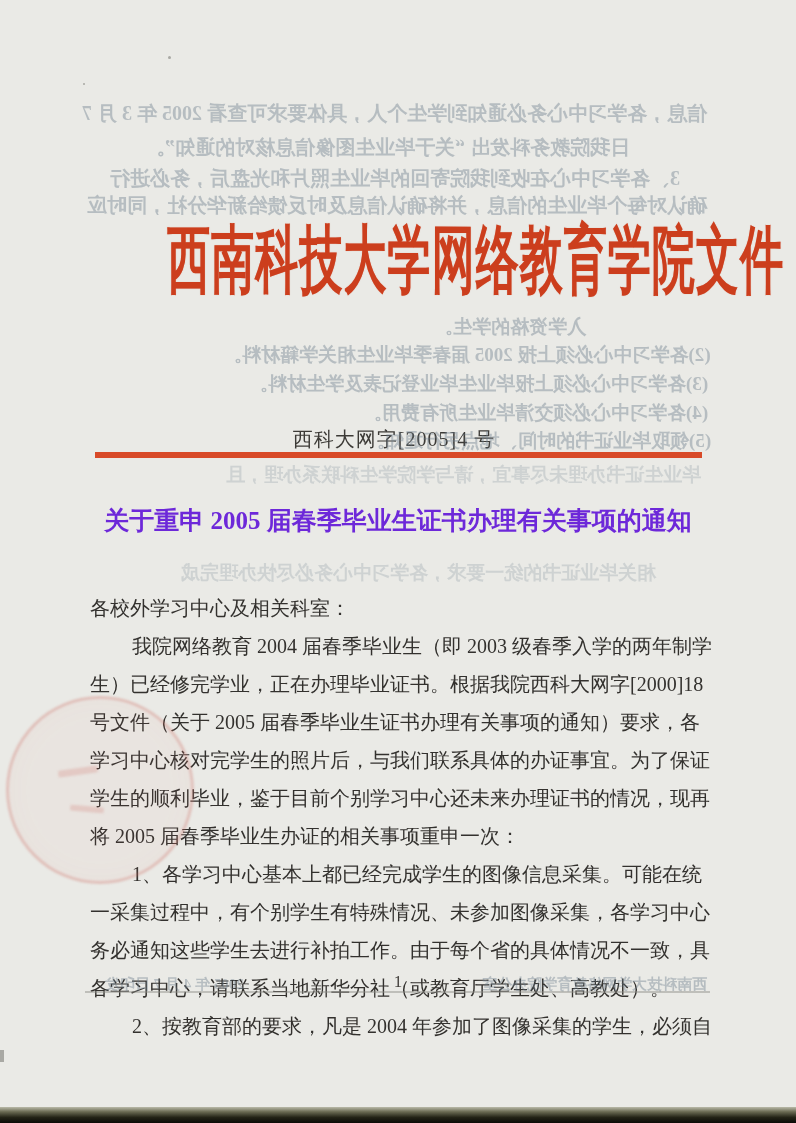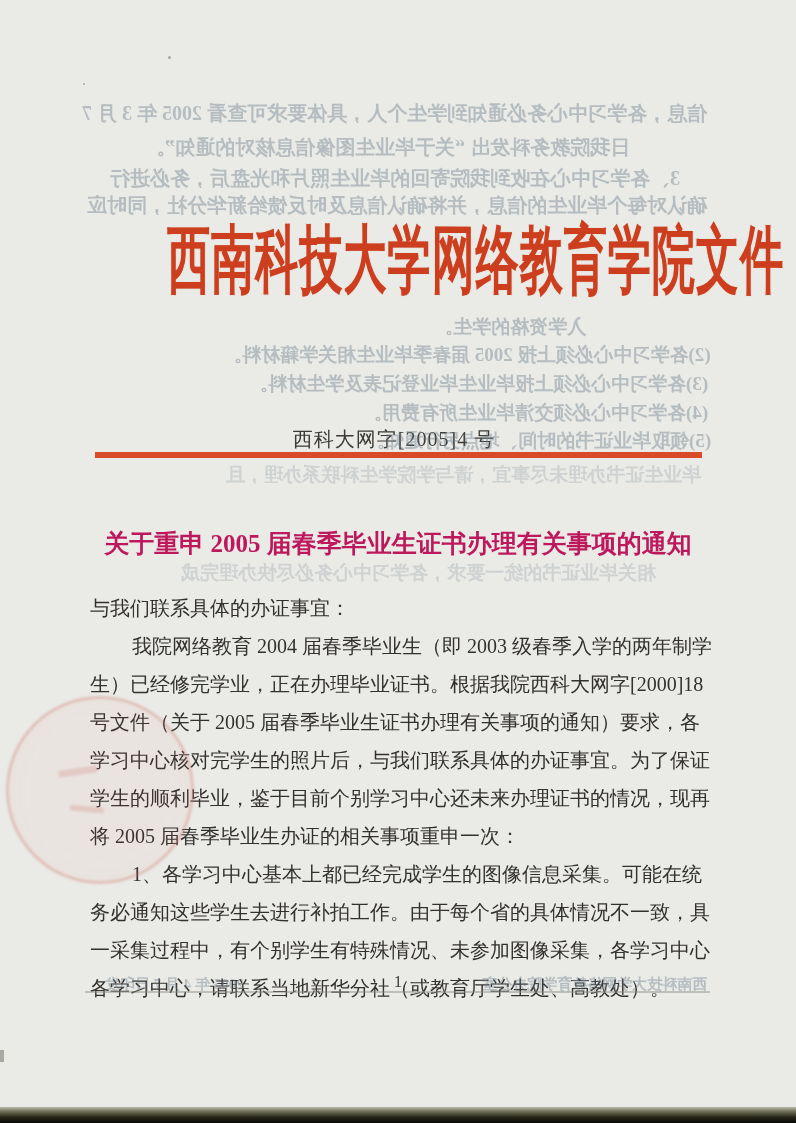--- a/index.html
+++ b/index.html
@@ -19,21 +19,21 @@
   .doc-number{
     position:absolute;top:426px;left:0;width:788px;text-align:center;
     font-size:20px;color:#3c3a36;letter-spacing:1px;white-space:nowrap;
   }
   .red-rule{
     position:absolute;top:452px;left:95px;width:607px;height:6px;
     background:#d84a28;
   }
   .subject{
     position:absolute;top:504px;left:0;width:796px;text-align:center;
-    font-size:25px;font-weight:bold;color:#be185d;white-space:nowrap;margin-top:23px;
+    font-size:25px;font-weight:bold;color:#6d28d9;white-space:nowrap;
   }
   .body-block{
     position:absolute;top:589px;left:90px;width:620px;
     font-size:20px;color:#33312e;
   }
   .body-line{height:38px;line-height:38px;white-space:nowrap;}
   .body-line.indent{padding-left:42px;}
   .page-num{
     position:absolute;top:972px;left:0;width:796px;text-align:center;
     font-size:17px;color:#45423e;
@@ -77,31 +77,32 @@
 
   <div></div>
 
   <div class="doc-number">西科大网字[2005]4 号</div>
 
   <div class="red-rule"></div>
 
   <div class="subject">关于重申 2005 届春季毕业生证书办理有关事项的通知</div>
 
   <div class="body-block">
-      <div class="body-line">与我们联系具体的办证事宜：</div>
+      <div class="body-line">各校外学习中心及相关科室：</div>
       <div class="body-line indent">我院网络教育 2004 届春季毕业生（即 2003 级春季入学的两年制学</div>
       <div class="body-line">生）已经修完学业，正在办理毕业证书。根据我院西科大网字[2000]18</div>
       <div class="body-line">号文件（关于 2005 届春季毕业生证书办理有关事项的通知）要求，各</div>
       <div class="body-line">学习中心核对完学生的照片后，与我们联系具体的办证事宜。为了保证</div>
       <div class="body-line">学生的顺利毕业，鉴于目前个别学习中心还未来办理证书的情况，现再</div>
       <div class="body-line">将 2005 届春季毕业生办证的相关事项重申一次：</div>
       <div class="body-line indent">1、各学习中心基本上都已经完成学生的图像信息采集。可能在统</div>
+      <div class="body-line">一采集过程中，有个别学生有特殊情况、未参加图像采集，各学习中心</div>
       <div class="body-line">务必通知这些学生去进行补拍工作。由于每个省的具体情况不一致，具</div>
-      <div class="body-line">一采集过程中，有个别学生有特殊情况、未参加图像采集，各学习中心</div>
       <div class="body-line">各学习中心，请联系当地新华分社（或教育厅学生处、高教处）。</div>
+      <div class="body-line indent">2、按教育部的要求，凡是 2004 年参加了图像采集的学生，必须自</div>
     </div>
 
   <div class="stamp"></div>
   <div class="stamp-mark" style="left:58px;top:768px;width:40px;height:7px;transform:rotate(-8deg);"></div>
   <div class="stamp-mark" style="left:70px;top:806px;width:34px;height:6px;transform:rotate(5deg);"></div>
 
   <div class="page-num">1</div>
 
   <div class="ghost-rule" style="top:991px;"></div>
 

